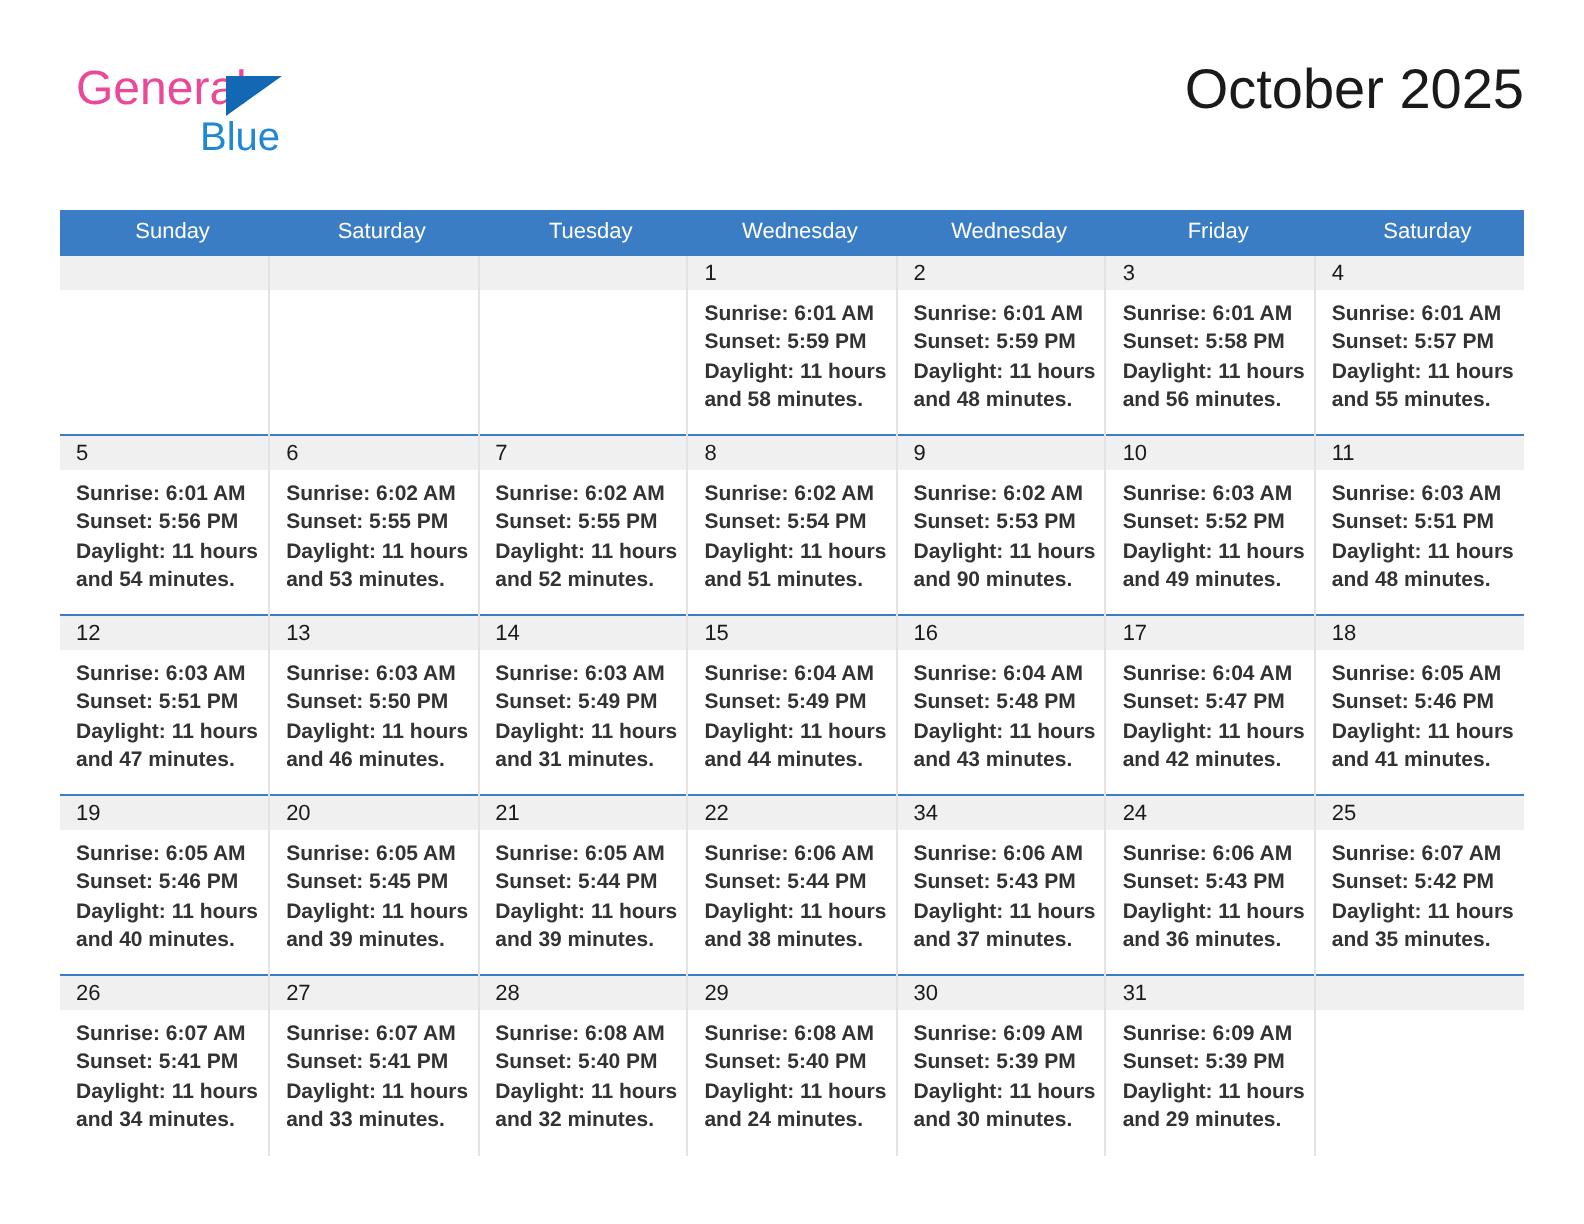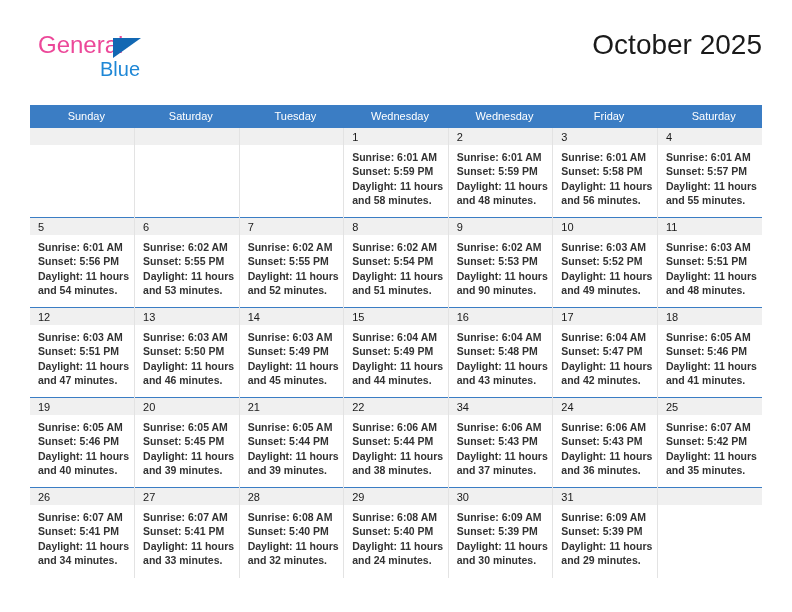--- a/index.html
+++ b/index.html
@@ -323,21 +323,21 @@
                 <div>Daylight: 11 hours</div>
                 <div>and 46 minutes.</div>
               </div>
             </td>
             <td>
               <div class="daynum-band">14</div>
               <div class="cell-body">
                 <div>Sunrise: 6:03 AM</div>
                 <div>Sunset: 5:49 PM</div>
                 <div>Daylight: 11 hours</div>
-                <div>and 45 minutes.</div>
+                <div>and 31 minutes.</div>
               </div>
             </td>
             <td>
               <div class="daynum-band">15</div>
               <div class="cell-body">
                 <div>Sunrise: 6:04 AM</div>
                 <div>Sunset: 5:49 PM</div>
                 <div>Daylight: 11 hours</div>
                 <div>and 44 minutes.</div>
               </div>

